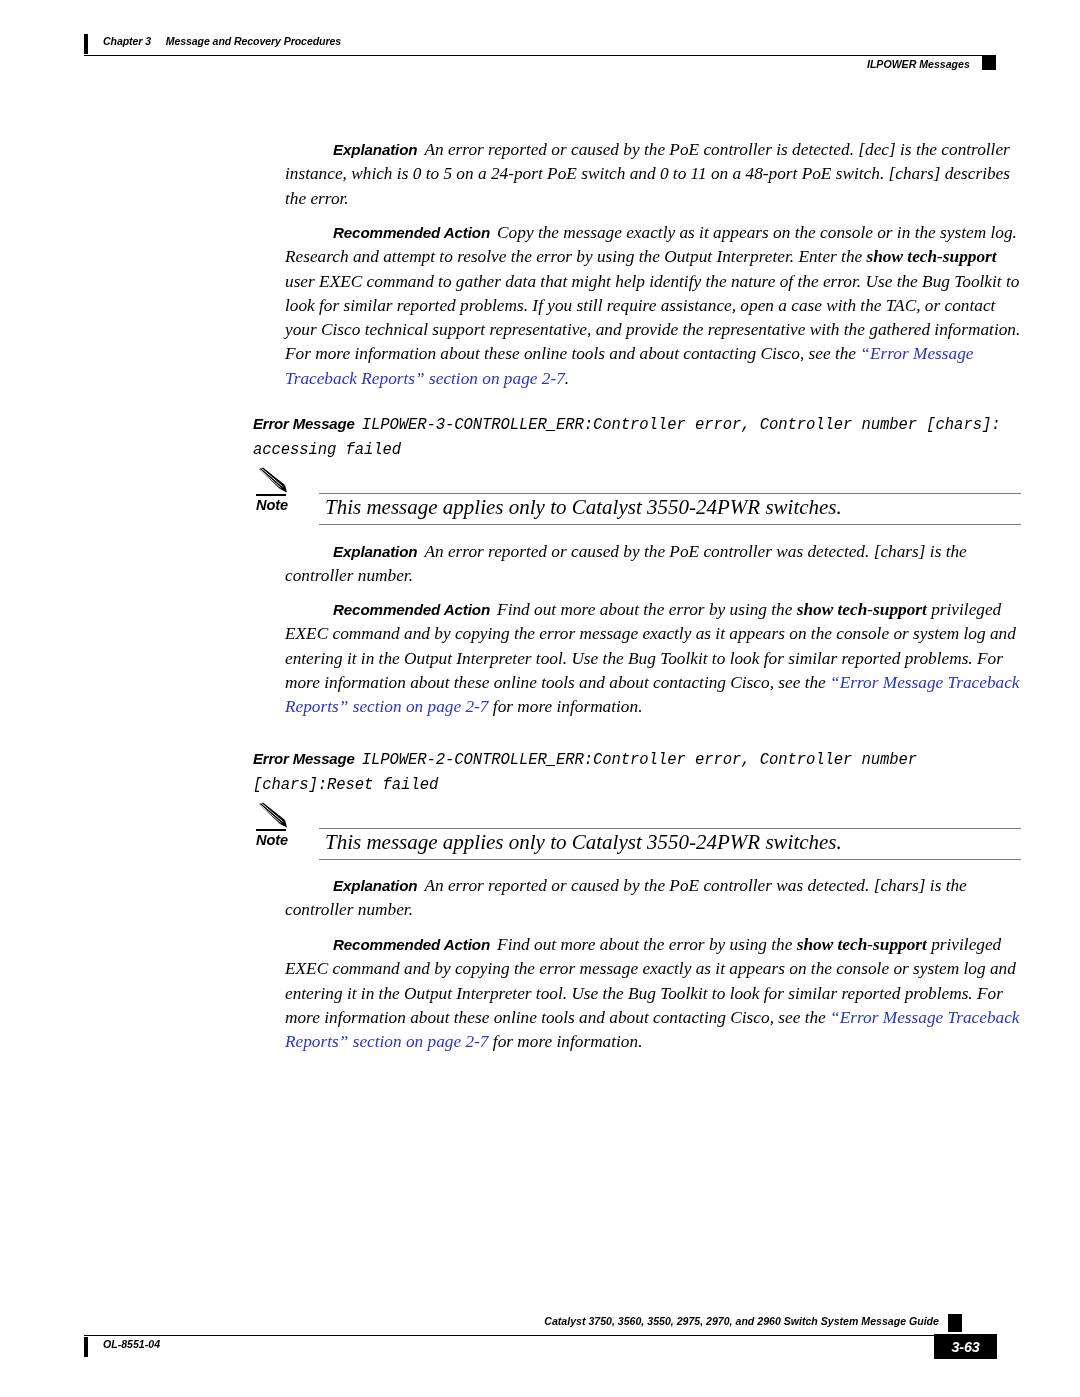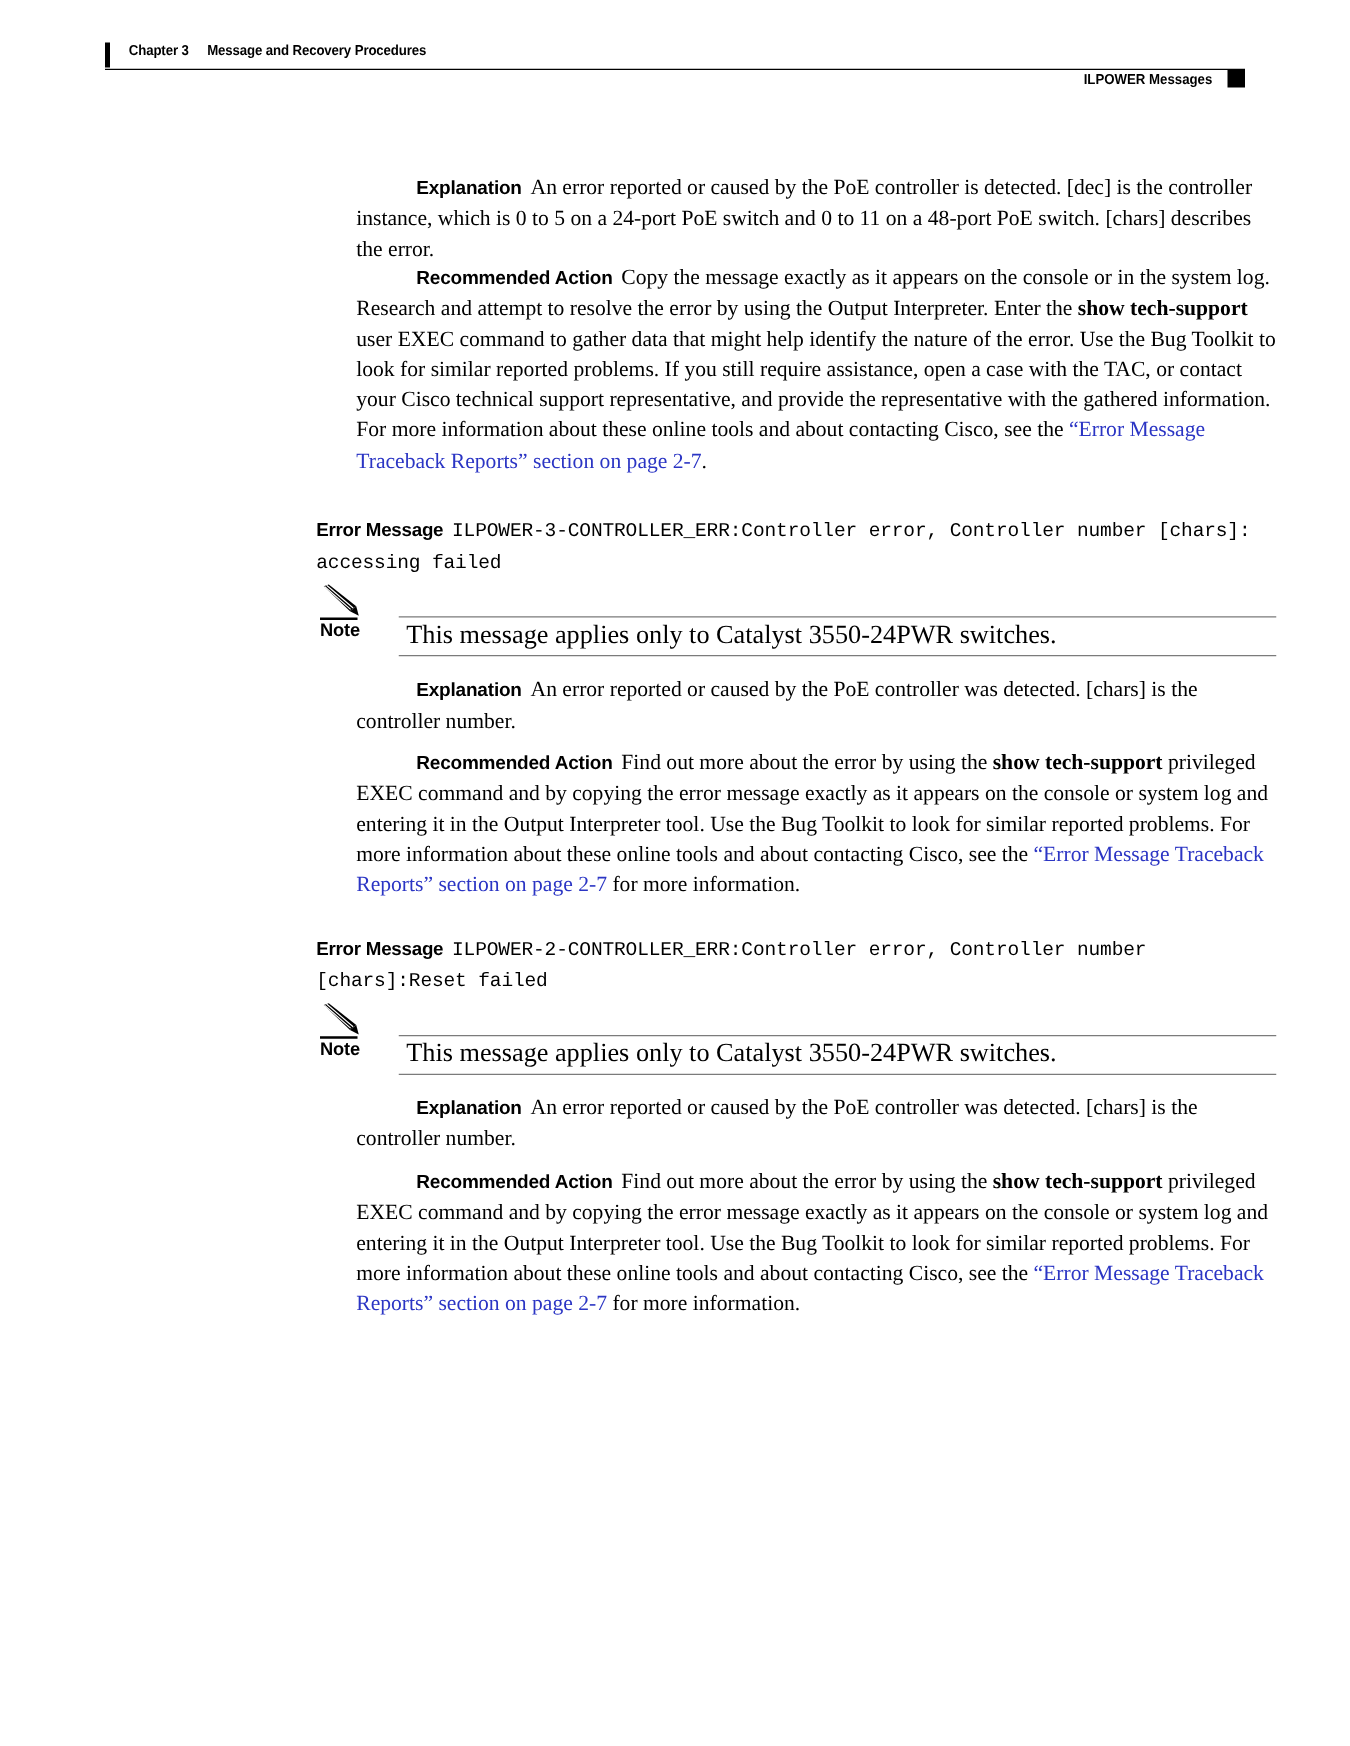--- a/index.html
+++ b/index.html
@@ -15,20 +15,21 @@
     color: #000000;
     overflow: hidden;
   }
 
   
   .page {
     position: absolute;
     inset: 0;
     width: 876px;
     height: 1397px;
+    font-style: italic;
   }
 
   
   .header {
     position: absolute;
     left: 84px;
     top: 33px;
     width: 912px;
     height: 46px;
   }
@@ -275,21 +276,21 @@
     <div class="header-right">ILPOWER Messages</div>
     <div class="header-square"></div>
   </div>
 
   <div class="content">
 
     <div class="para" style="top:138px;">
       <span class="lbl">Explanation</span><span class="lbl-gap"></span><span>An error reported or caused by the PoE controller is detected. [dec] is the controller instance, which is 0 to 5 on a 24-port PoE switch and 0 to 11 on a 48-port PoE switch. [chars] describes the error.</span>
     </div>
 
-    <div class="para" style="top:210px;">
+    <div class="para" style="top:221px;">
       <span class="lbl">Recommended Action</span><span class="lbl-gap"></span><span>Copy the message exactly as it appears on the console or in the system log. Research and attempt to resolve the error by using the Output Interpreter. Enter the </span><b>show tech-support</b><span> user EXEC command to gather data that might help identify the nature of the error. Use the Bug Toolkit to look for similar reported problems. If you still require assistance, open a case with the TAC, or contact your Cisco technical support representative, and provide the representative with the gathered information. For more information about these online tools and about contacting Cisco, see the </span><span class="xref">“Error Message Traceback Reports” section on page 2-7</span><span>.</span>
     </div>
 
     <div class="errmsg" style="top:413px;">
       <span class="em-label">Error Message</span><span class="lbl-gap"></span><span class="em-code">ILPOWER-3-CONTROLLER_ERR:Controller error, Controller number [chars]: accessing failed</span>
     </div>
 
     <div class="note" style="top:467px;">
       <svg class="note-icon" viewBox="0 0 34 26">
         <polygon points="1,2 5,0.5 27,18 22,22" fill="#000"></polygon>
@@ -333,14 +334,22 @@
     <div class="para" style="top:874px;">
       <span class="lbl">Explanation</span><span class="lbl-gap"></span><span>An error reported or caused by the PoE controller was detected. [chars] is the controller number.</span>
     </div>
 
     <div class="para" style="top:933px;">
       <span class="lbl">Recommended Action</span><span class="lbl-gap"></span><span>Find out more about the error by using the </span><b>show tech-support</b><span> privileged EXEC command and by copying the error message exactly as it appears on the console or system log and entering it in the Output Interpreter tool. Use the Bug Toolkit to look for similar reported problems. For more information about these online tools and about contacting Cisco, see the </span><span class="xref">“Error Message Traceback Reports” section on page 2-7</span><span> for more information.</span>
     </div>
 
   </div>
 
+  <div class="footer">
+    <div class="footer-title">Catalyst 3750, 3560, 3550, 2975, 2970, and 2960 Switch System Message Guide</div>
+    <div class="footer-square"></div>
+    <div class="footer-rule"></div>
+    <div class="footer-tick"></div>
+    <div class="footer-docid">OL-8551-04</div>
+    <div class="footer-pagebox">3-63</div>
+  </div>
 
 </div>
 
 </body></html>

